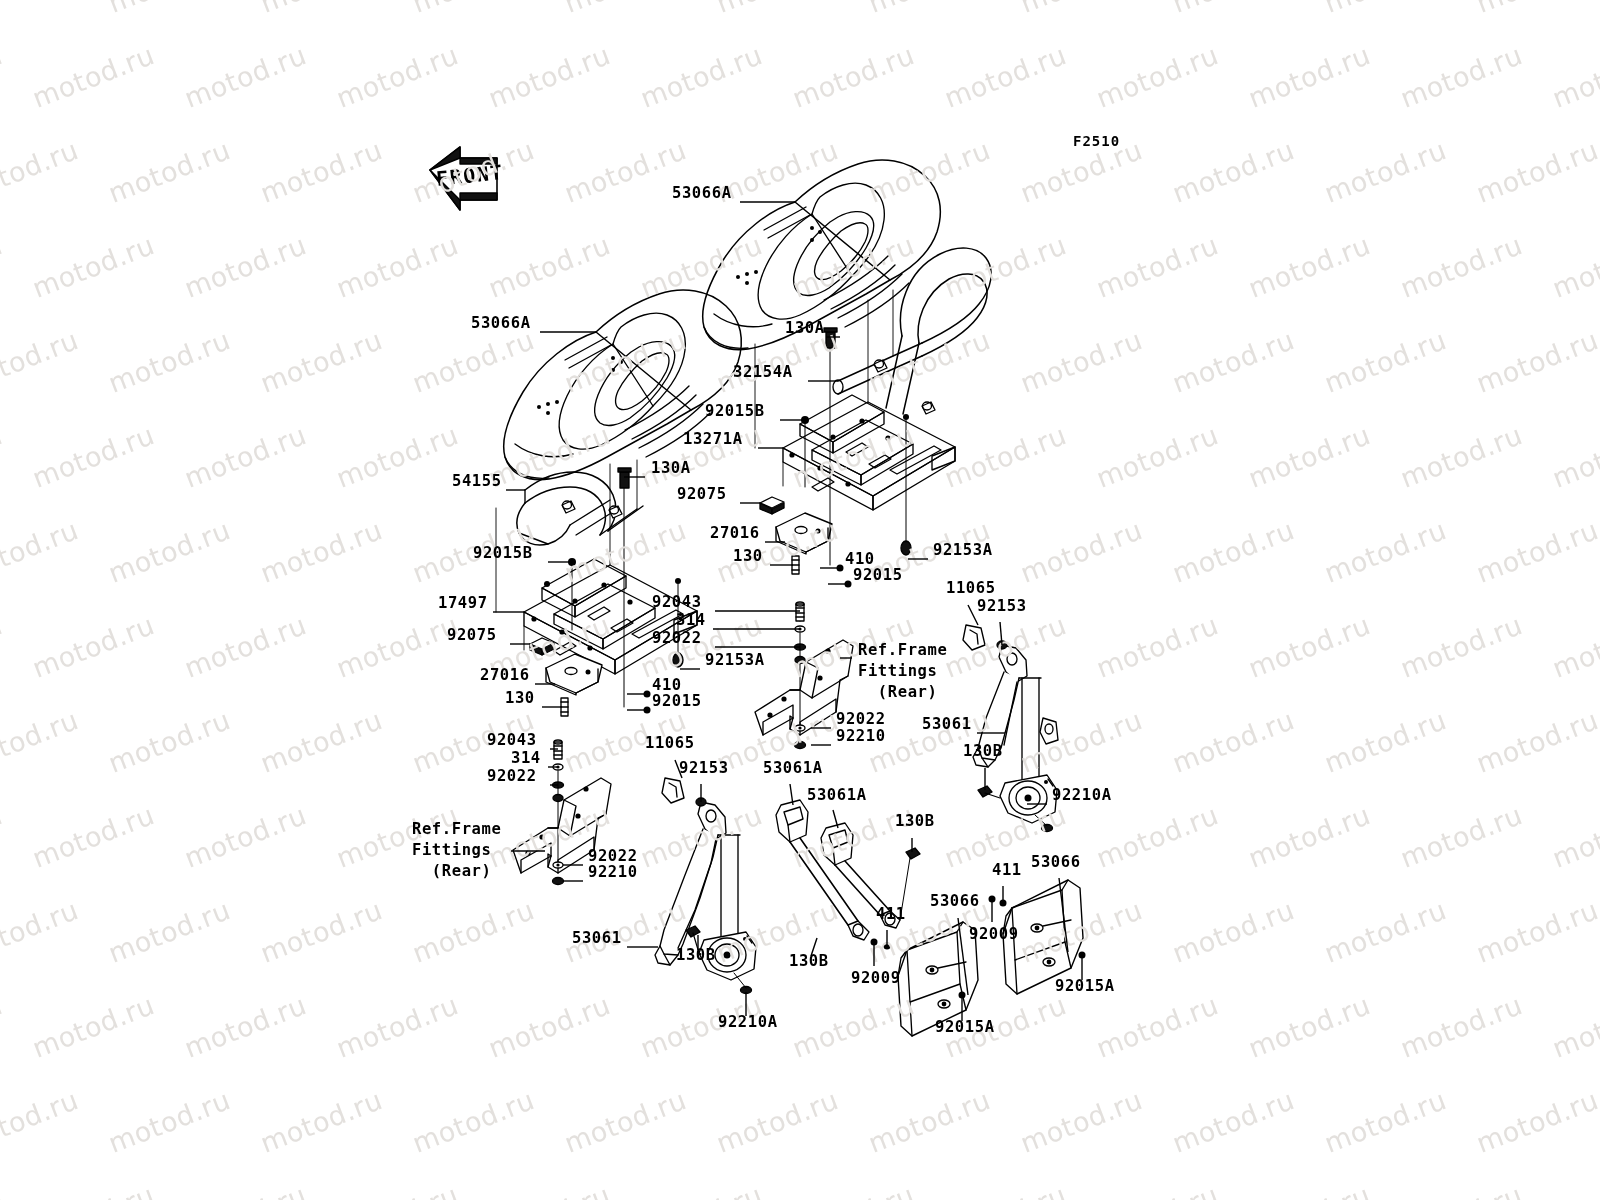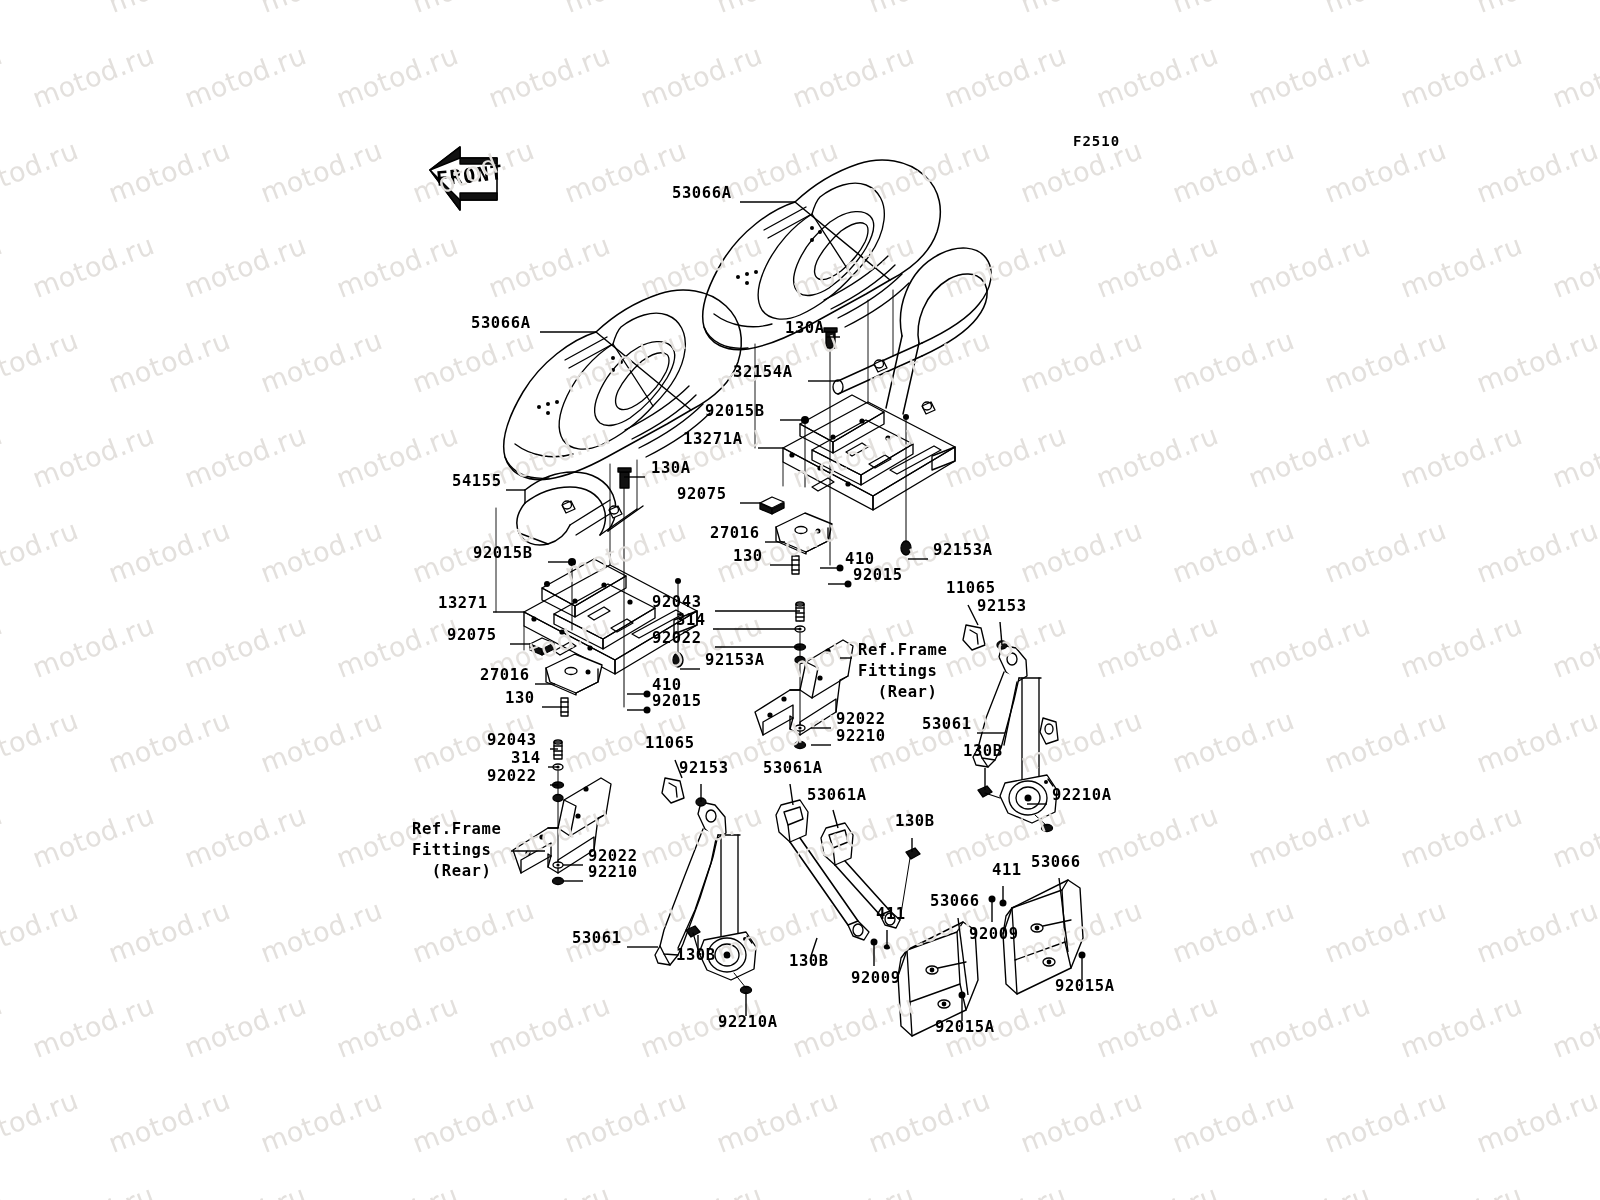--- a/index.html
+++ b/index.html
@@ -748,21 +748,21 @@
       <div class="lbl" style="left: 683px; top: 430px;">13271A</div>
       <div class="lbl" style="left: 677px; top: 485px;">92075</div>
       <div class="lbl" style="left: 710px; top: 524px;">27016</div>
       <div class="lbl" style="left: 733px; top: 547px;">130</div>
       <div class="lbl" style="left: 845px; top: 550px;">410</div>
       <div class="lbl" style="left: 853px; top: 566px;">92015</div>
       <div class="lbl" style="left: 933px; top: 541px;">92153A</div>
       <div class="lbl" style="left: 452px; top: 472px;">54155</div>
       <div class="lbl" style="left: 651px; top: 459px;">130A</div>
       <div class="lbl" style="left: 473px; top: 544px;">92015B</div>
-      <div class="lbl" style="left: 438px; top: 594px;">13271</div>
+      <div class="lbl" style="left: 438px; top: 594px;">17497</div>
       <div class="lbl" style="left: 447px; top: 626px;">92075</div>
       <div class="lbl" style="left: 705px; top: 651px;">92153A</div>
       <div class="lbl" style="left: 480px; top: 666px;">27016</div>
       <div class="lbl" style="left: 652px; top: 676px;">410</div>
       <div class="lbl" style="left: 505px; top: 689px;">130</div>
       <div class="lbl" style="left: 652px; top: 692px;">92015</div>
       <div class="lbl" style="left: 652px; top: 593px;">92043</div>
       <div class="lbl" style="left: 676px; top: 611px;">314</div>
       <div class="lbl" style="left: 652px; top: 629px;">92022</div>
       <div class="lbl multiline" style="left: 858px; top: 640px;">Ref.Frame

